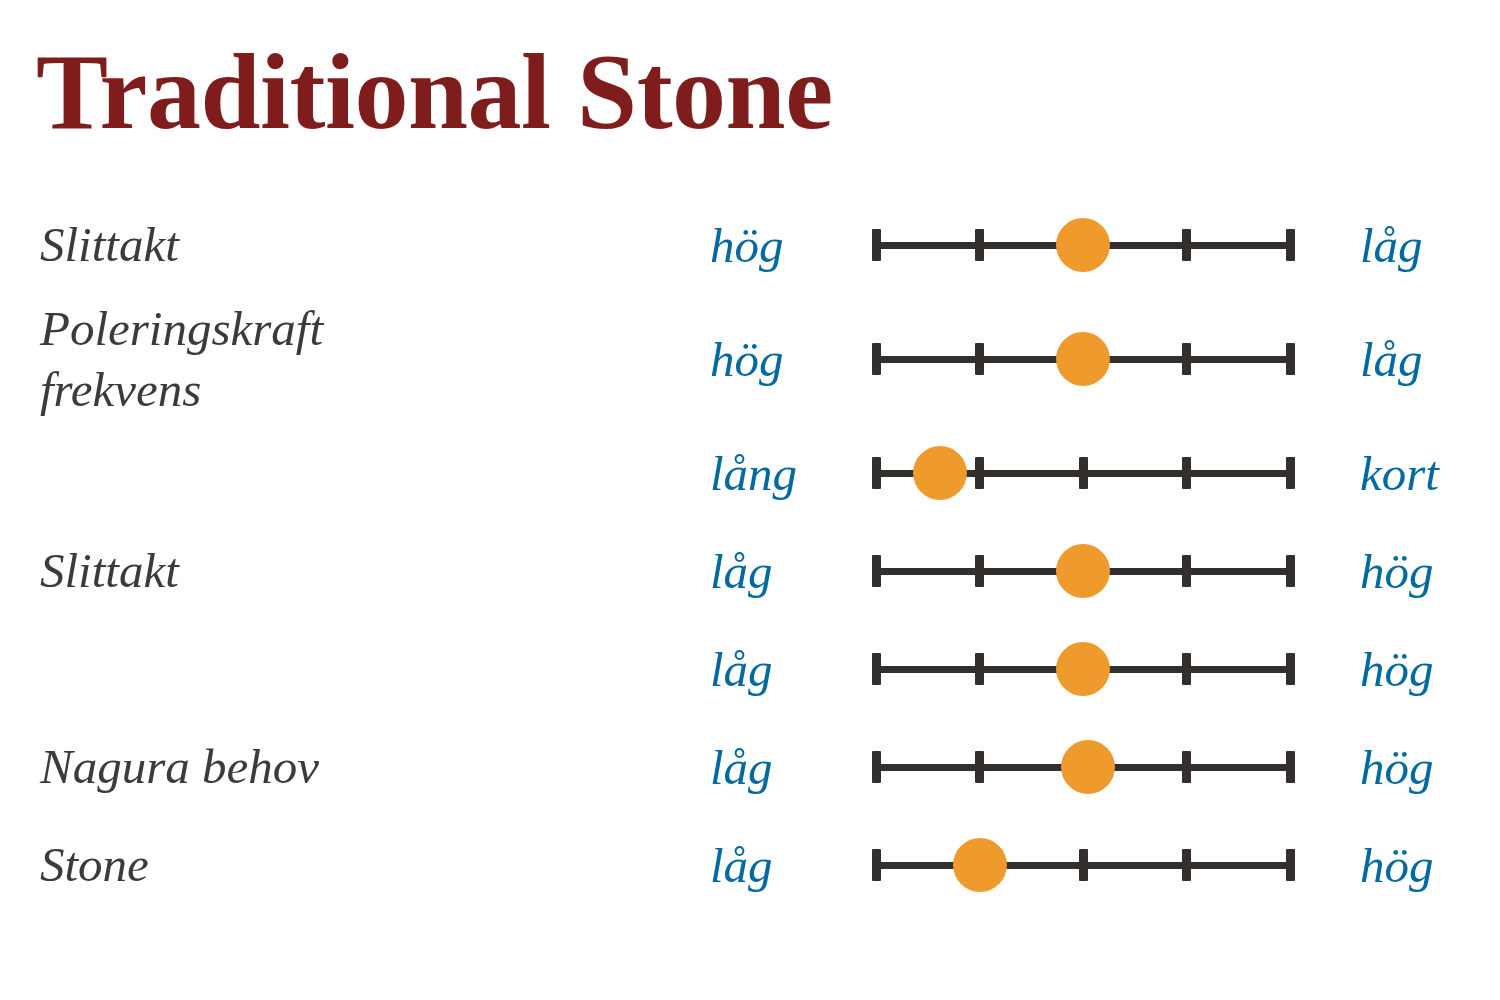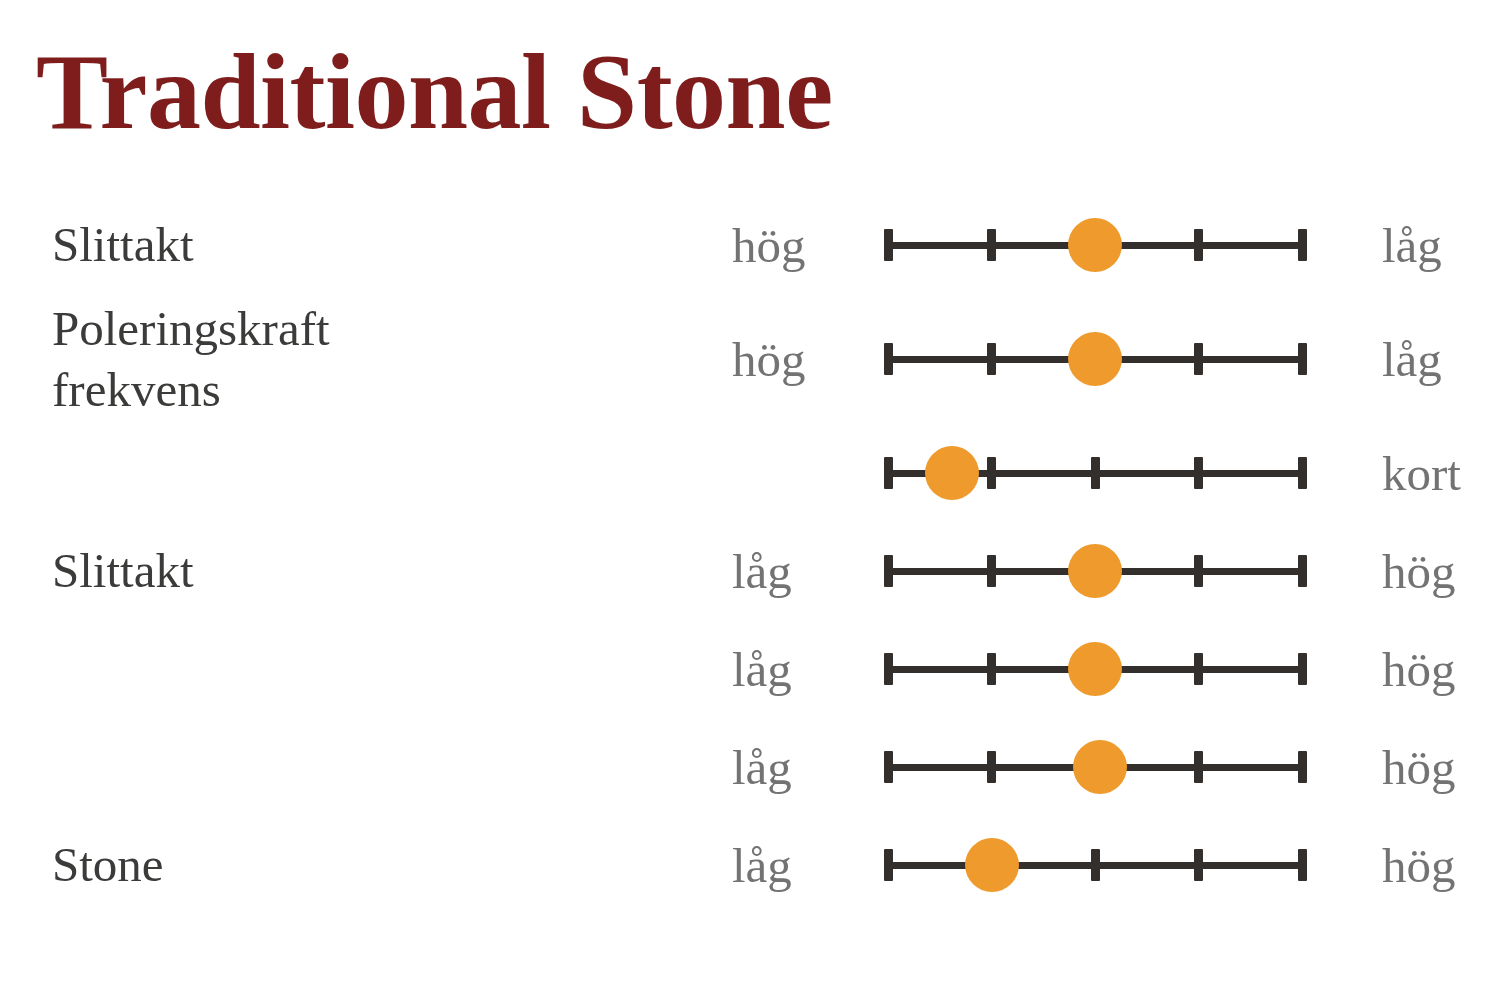--- a/index.html
+++ b/index.html
@@ -32,23 +32,24 @@
     line-height: 1.08;
     letter-spacing: -0.5px;
     color: #7f1d1d;
     white-space: nowrap;
     font-weight: 700;
   }
 
   
   .rows {
     position: absolute;
-    left: 16px;
+    left: 4px;
     top: 196px;
     width: 1209px;
+    font-style: italic;
   }
 
   .row {
     position: relative;
     height: 98px;
     width: 1500px;
   }
   .row.tall { height: 130px; }
 
   
@@ -62,25 +63,24 @@
     top: 50%;
     transform: translateY(-50%);
     white-space: pre-line;
   }
 
   
   .pole {
     position: absolute;
     font-size: 49px;
     line-height: 1;
-    color: #737373;
+    color: #0369a1;
     top: 50%;
     transform: translateY(-50%);
     white-space: nowrap;
-    margin-left: 10px;
   }
   .pole-left {
     left: 706px;
     width: 150px;
     text-align: left;
   }
   .pole-right {
     left: 1356px;
     width: 144px;
     text-align: left;
@@ -160,20 +160,21 @@
           <div class="tick" style="left: 109.5px;"></div>
           <div class="tick" style="left: 213px;"></div>
           <div class="tick" style="left: 316.5px;"></div>
           <div class="tick" style="left: 420px;"></div>
           <div class="dot" style="left: 213px; background: rgb(238, 154, 44);"></div>
         </div>
       <div class="pole pole-right">låg</div>
     </div>
 
     <div class="row">
+      <div class="pole pole-left">lång</div>
       <div class="scale">
         <div class="scale-track"></div>
       <div class="tick" style="left: 6px;"></div>
           <div class="tick" style="left: 109.5px;"></div>
           <div class="tick" style="left: 213px;"></div>
           <div class="tick" style="left: 316.5px;"></div>
           <div class="tick" style="left: 420px;"></div>
           <div class="dot" style="left: 70.17px; background: rgb(238, 154, 44);"></div>
         </div>
       <div class="pole pole-right">kort</div>
@@ -202,20 +203,21 @@
           <div class="tick" style="left: 109.5px;"></div>
           <div class="tick" style="left: 213px;"></div>
           <div class="tick" style="left: 316.5px;"></div>
           <div class="tick" style="left: 420px;"></div>
           <div class="dot" style="left: 213px; background: rgb(238, 154, 44);"></div>
         </div>
       <div class="pole pole-right">hög</div>
     </div>
 
     <div class="row">
+      <div class="crit-label">Nagura behov</div>
       <div class="pole pole-left">låg</div>
       <div class="scale">
         <div class="scale-track"></div>
       <div class="tick" style="left: 6px;"></div>
           <div class="tick" style="left: 109.5px;"></div>
           <div class="tick" style="left: 213px;"></div>
           <div class="tick" style="left: 316.5px;"></div>
           <div class="tick" style="left: 420px;"></div>
           <div class="dot" style="left: 218.175px; background: rgb(238, 154, 44);"></div>
         </div>

